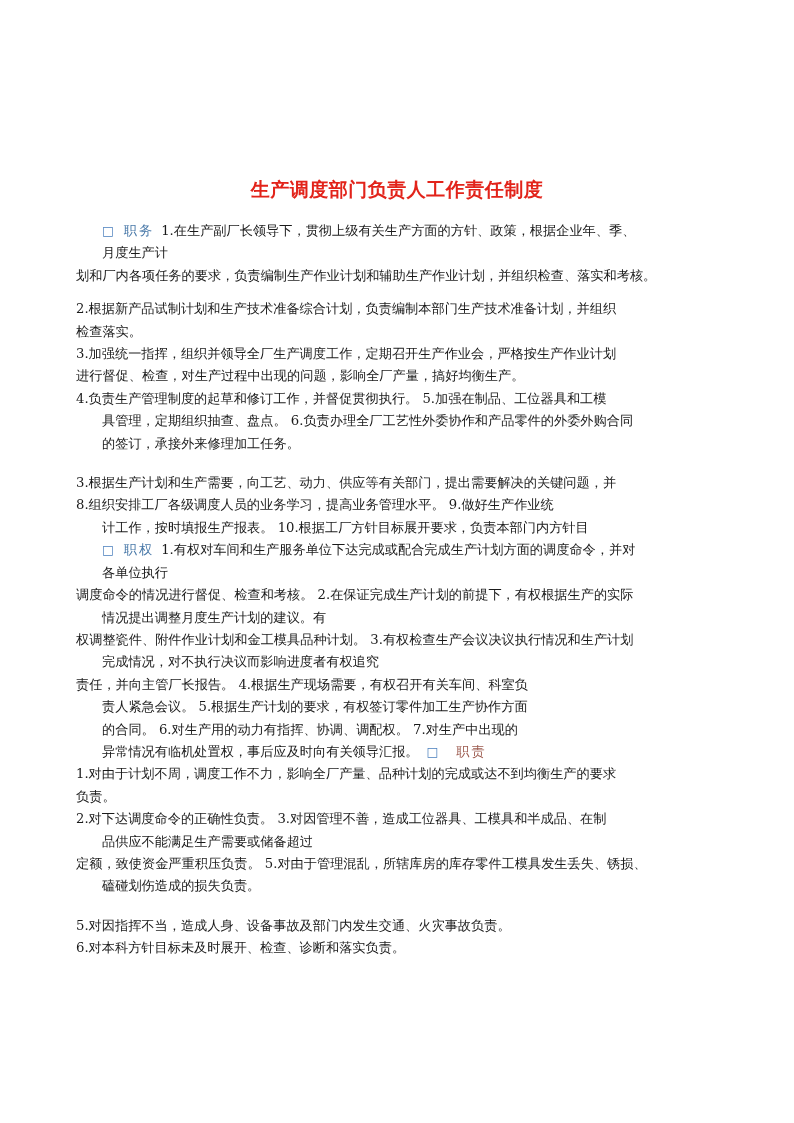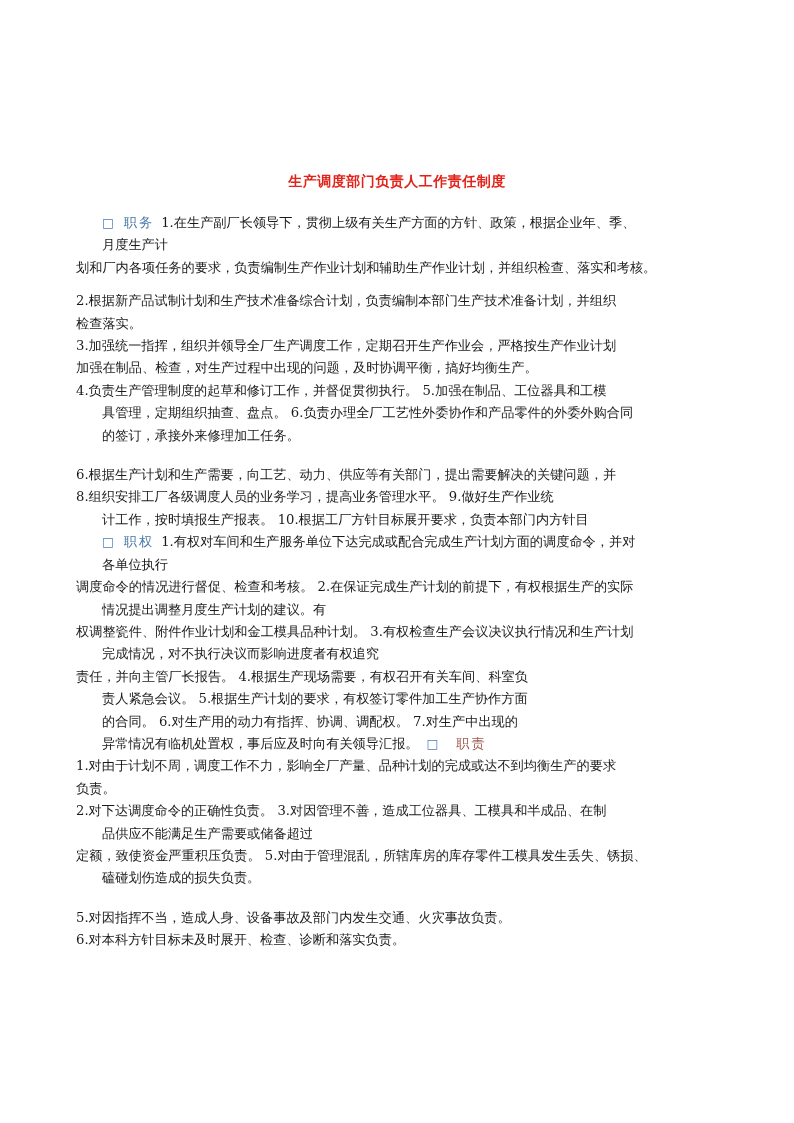--- a/index.html
+++ b/index.html
@@ -19,25 +19,25 @@
     width: 794px;
     height: 1123px;
     box-sizing: border-box;
     padding: 0;
     background: #ffffff;
     position: relative;
   }
   .doc-title {
     text-align: center;
     color: #e2231a;
-    font-size: 14px;
+    font-size: 19px;
     font-weight: bold;
     font-family: "DejaVu Sans", "Liberation Sans", sans-serif;
     letter-spacing: 0.5px;
-    margin: 0;
+    margin: 8px;
     padding-top: 168px;
     line-height: 26px;
   }
   .body-block {
     margin-top: 18px;
     padding-left: 76px;
     padding-right: 109px;
     font-size: 13.2px;
     line-height: 22.4px;
     text-align: justify;
@@ -83,28 +83,28 @@
       <span class="lbl-box">□</span><span class="lbl-blue">职务</span><span>1.在生产副厂长领导下，贯彻上级有关生产方面的方针、政策，根据企业年、季、</span>
     </p>
     <p class="para ind2">月度生产计</p>
     <p class="para">划和厂内各项任务的要求，负责编制生产作业计划和辅助生产作业计划，并组织检查、落实和考核。</p>
 
     <p class="spacer-sm"></p>
 
     <p class="para first-ind">2.根据新产品试制计划和生产技术准备综合计划，负责编制本部门生产技术准备计划，并组织</p>
     <p class="para">检查落实。</p>
     <p class="para first-ind">3.加强统一指挥，组织并领导全厂生产调度工作，定期召开生产作业会，严格按生产作业计划</p>
-    <p class="para">加强在制品、检查，对生产过程中出现的问题，及时协调平衡，搞好均衡生产。</p>
+    <p class="para">进行督促、检查，对生产过程中出现的问题，影响全厂产量，搞好均衡生产。</p>
     <p class="para first-ind">4.负责生产管理制度的起草和修订工作，并督促贯彻执行。 5.加强在制品、工位器具和工模</p>
     <p class="para ind2">具管理，定期组织抽查、盘点。 6.负责办理全厂工艺性外委协作和产品零件的外委外购合同</p>
     <p class="para ind2">的签订，承接外来修理加工任务。</p>
 
     <p class="spacer-md"></p>
 
-    <p class="para first-ind">6.根据生产计划和生产需要，向工艺、动力、供应等有关部门，提出需要解决的关键问题，并</p>
+    <p class="para first-ind">3.根据生产计划和生产需要，向工艺、动力、供应等有关部门，提出需要解决的关键问题，并</p>
     <p class="para first-ind">8.组织安排工厂各级调度人员的业务学习，提高业务管理水平。 9.做好生产作业统</p>
     <p class="para ind2">计工作，按时填报生产报表。 10.根据工厂方针目标展开要求，负责本部门内方针目</p>
 
     <p class="para ind-hang">
       <span class="lbl-box">□</span><span class="lbl-blue">职权</span><span>1.有权对车间和生产服务单位下达完成或配合完成生产计划方面的调度命令，并对</span>
     </p>
     <p class="para ind2">各单位执行</p>
     <p class="para">调度命令的情况进行督促、检查和考核。 2.在保证完成生产计划的前提下，有权根据生产的实际</p>
     <p class="para ind2">情况提出调整月度生产计划的建议。有</p>
     <p class="para">权调整瓷件、附件作业计划和金工模具品种计划。 3.有权检查生产会议决议执行情况和生产计划</p>

